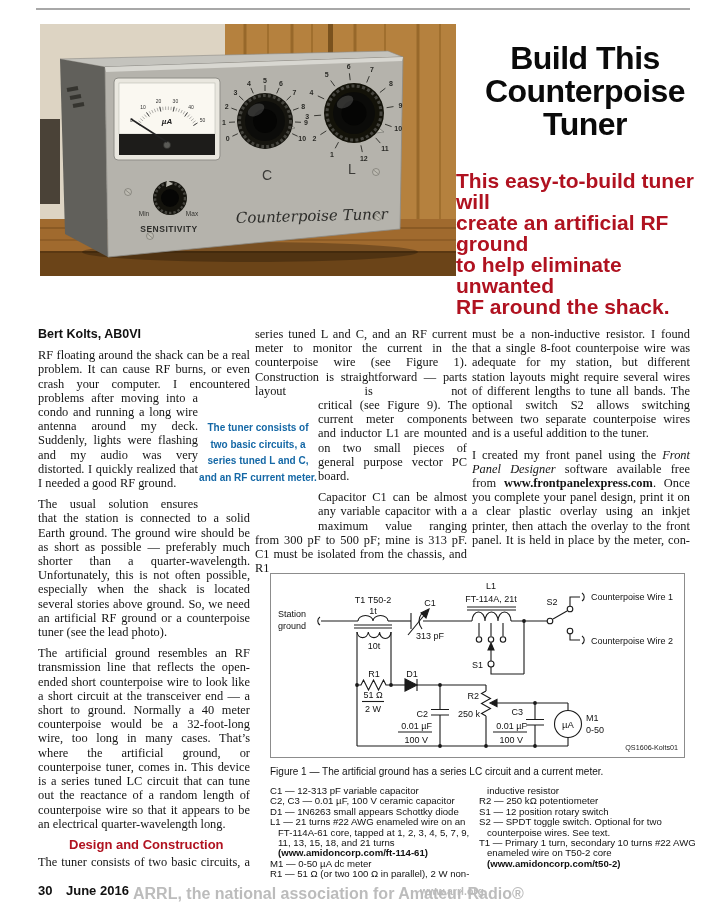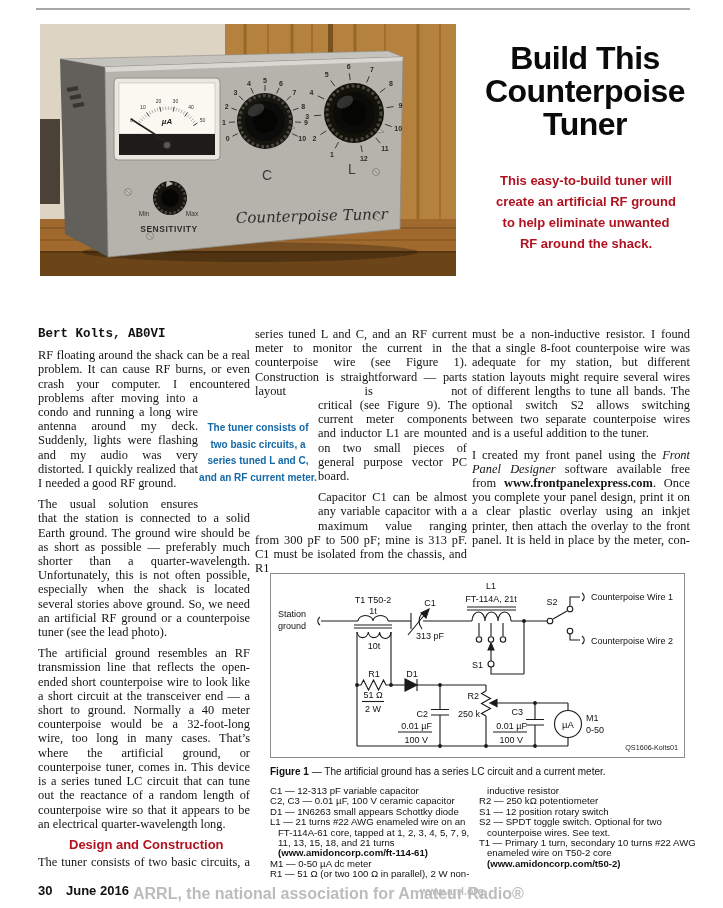--- a/index.html
+++ b/index.html
@@ -5,49 +5,49 @@
   html,body{margin:0;padding:0;background:#e8e8e8;}
   .page{position:relative;width:723px;height:908px;background:#ffffff;overflow:hidden;
         font-family:"Liberation Serif",serif;}
   .abs{position:absolute;}
   .top-rule{left:36px;top:8px;width:654px;height:2px;background:#a8a8a8;}
 
   .title{left:452px;top:42px;width:266px;text-align:center;
          font-family:"Liberation Sans",sans-serif;font-weight:bold;
          font-size:32px;line-height:33px;color:#0a0a0a;letter-spacing:-0.5px;}
   .title span{display:block;}
-  .deck{left:456px;top:170px;width:260px;text-align:center;
+  .deck{left:456px;top:170px;width:260px;
         font-family:"Liberation Sans",sans-serif;font-weight:bold;
-        font-size:13px;line-height:21px;color:#b01220;}
+        font-size:21px;line-height:21px;color:#b01220;}
   .deck span{display:block;}
 
   .col{position:absolute;top:327px;font-size:12.4px;line-height:14.2px;
        text-align:justify;color:#141414;}
   .col1{left:38px;width:212px;}
   .col2{left:255px;width:212px;}
   .col3{left:472px;width:218px;}
-  .byline{font-family:Liberation Mono, monospace;font-weight:bold;font-size:12.5px;
+  .byline{font-family:Liberation Sans, sans-serif;font-weight:bold;font-size:12.5px;
           margin:0 0 7px 0;color:#111;}
   .col p{margin:0 0 7px 0;}
   .col p.mb0{margin-bottom:0;}
   .col p.cont{margin-top:0;}
   .narrow-r{margin-right:52px !important;}
   .narrow-l{margin-left:63px !important;}
   .force-just{text-align-last:justify;}
   .section-heading{font-family:"Liberation Sans",sans-serif;font-weight:bold;
                    font-size:13px;color:#b01220;margin:3px 0 3px 0;padding-left:31px;}
 
   .pullquote{left:199px;top:420px;width:118px;text-align:center;
              font-family:"Liberation Sans",sans-serif;font-weight:bold;
              font-size:10px;line-height:16.5px;color:#1568a6;}
 
   .figure-box{left:270px;top:573px;width:415px;height:185px;}
   .fig-caption{left:270px;top:766px;width:420px;
                font-family:"Liberation Sans",sans-serif;font-size:10px;color:#111;}
-  .fig-caption b{font-weight:bold;}
+  .fig-caption b{font-weight:normal;}
   .parts{position:absolute;top:786px;font-family:"Liberation Sans",sans-serif;
          font-size:9.6px;line-height:10.4px;color:#111;}
   .parts-left{left:270px;width:206px;}
   .parts-right{left:479px;width:238px;}
   .part{padding-left:8px;text-indent:-8px;}
   .part-cont{text-indent:0;}
 
   .footer-num{left:38px;top:883px;font-family:"Liberation Sans",sans-serif;
               font-weight:bold;font-size:13px;color:#111;}
   .footer-issue{left:66px;top:883px;font-family:"Liberation Sans",sans-serif;

